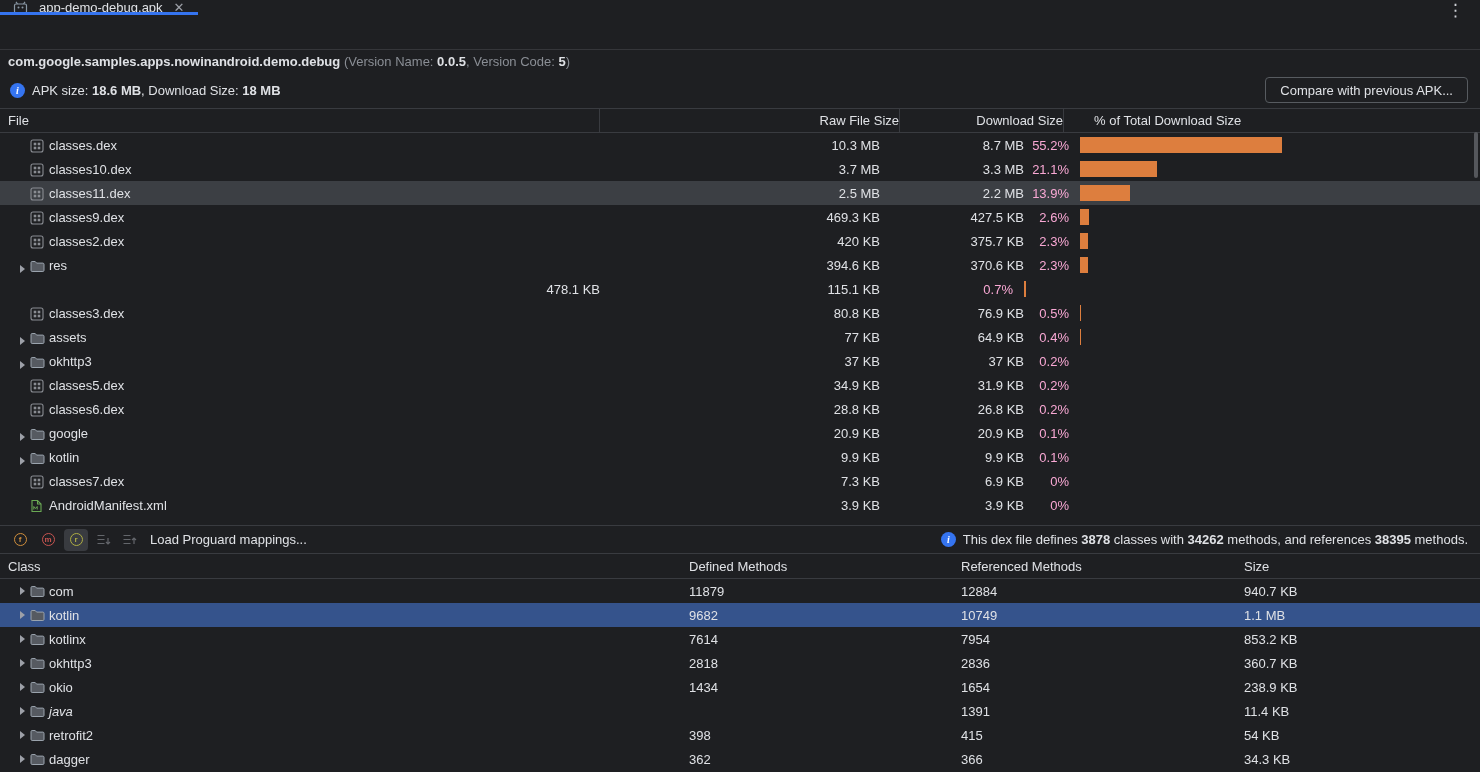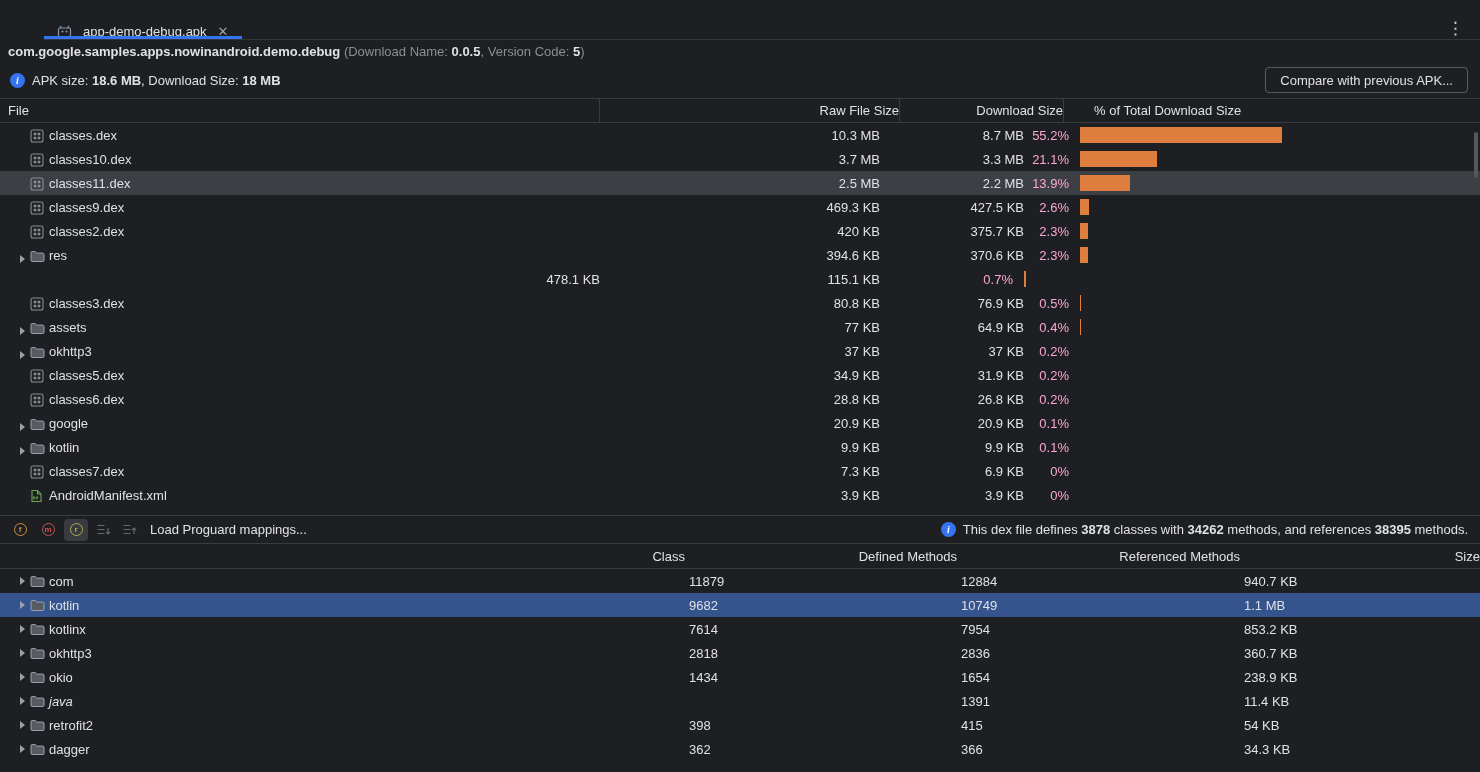--- a/index.html
+++ b/index.html
@@ -7,21 +7,21 @@
   body {
     width:1480px; height:772px; overflow:hidden;
     background:#1e1f22; color:#dfe1e5;
     font-family:"Liberation Sans", sans-serif; font-size:13px;
     position:relative;
   }
   .dim { color:#8a8e95; }
   .strong { font-weight:bold; }
 
   
-  .tabbar { height:40px; border-bottom:1px solid #35363a; display:flex; align-items:flex-end;margin-left:44px; }
+  .tabbar { height:50px; border-bottom:1px solid #35363a; display:flex; align-items:flex-start; }
   .tab {
     display:flex; align-items:center; gap:7px; padding:0 13px;
     position:relative; cursor:default;
   }
   .tab::after { content:''; position:absolute; left:0; right:0; bottom:0; height:3px; background:#3574f0; }
   .tab-close { color:#9da0a8; font-size:13px; margin-left:4px; }
   .kebab { margin-left:auto; display:flex; align-items:center; padding:0 16px; color:#ced0d6; font-size:17px; }
 
   
   .pkgline { height:22px; display:flex; align-items:center; padding:0 8px; white-space:pre; }
@@ -82,21 +82,21 @@
   .ring.r { border:1.5px solid #afae43; color:#afae43; }
   .treeic { width:22px; height:22px; display:inline-flex; align-items:center; justify-content:center; opacity:.55; flex:none; }
   .load-mappings { margin-left:6px; cursor:pointer; }
   .dexinfo { margin-left:auto; display:flex; align-items:center; white-space:pre; padding-right:4px; }
 
   
   .cheader {
     height:25px; display:grid; grid-template-columns:685px 272px 283px 1fr;
     align-items:center; border-bottom:1px solid #393b40;
   }
-  .cheader > div { padding-left:4px;text-align:right; }
+  .cheader > div { padding-left:4px; }
   .cheader .h-class { padding-left:8px; }
   .crow { height:24px; display:grid; grid-template-columns:685px 272px 283px 1fr; align-items:center; }
   .crow > .ccell { padding-left:4px; }
   .crow .cname { display:flex; align-items:center; padding-left:14px; }
   .crow.sel-blue { background:#35538c; }
   .crow .italic { font-style:italic; }
 
   .scrollthumb { position:absolute; right:2px; top:132px; width:4px; height:46px; background:#55575c; border-radius:2px; }
 </style>
 </head>
@@ -111,21 +111,21 @@
           <circle cx="5.5" cy="7.5" r="1" fill="#8a98a5"></circle>
           <circle cx="9.5" cy="7.5" r="1" fill="#8a98a5"></circle>
         </svg>
     </span>
     <span>app-demo-debug.apk</span>
     <span class="tab-close">✕</span>
   </div>
   <div class="kebab">⋮</div>
 </div>
 
-<div class="pkgline"><span class="strong">com.google.samples.apps.nowinandroid.demo.debug</span><span class="dim"> (Download Name: </span><span class="strong">0.0.5</span><span class="dim">, Version Code: </span><span class="strong">5</span><span class="dim">)</span></div>
+<div class="pkgline"><span class="strong">com.google.samples.apps.nowinandroid.demo.debug</span><span class="dim"> (Version Name: </span><span class="strong">0.0.5</span><span class="dim">, Version Code: </span><span class="strong">5</span><span class="dim">)</span></div>
 
 <div class="apkline">
   <span class="info-icon">i</span><span>APK size: </span><span class="strong">18.6 MB</span><span>, Download Size: </span><span class="strong">18 MB</span>
   <button class="compare-btn">Compare with previous APK...</button>
 </div>
 
 <div class="fheader">
   <div class="h-file">File</div>
   <div class="h-raw">Raw File Size</div>
   <div class="h-dl">Download Size</div>

